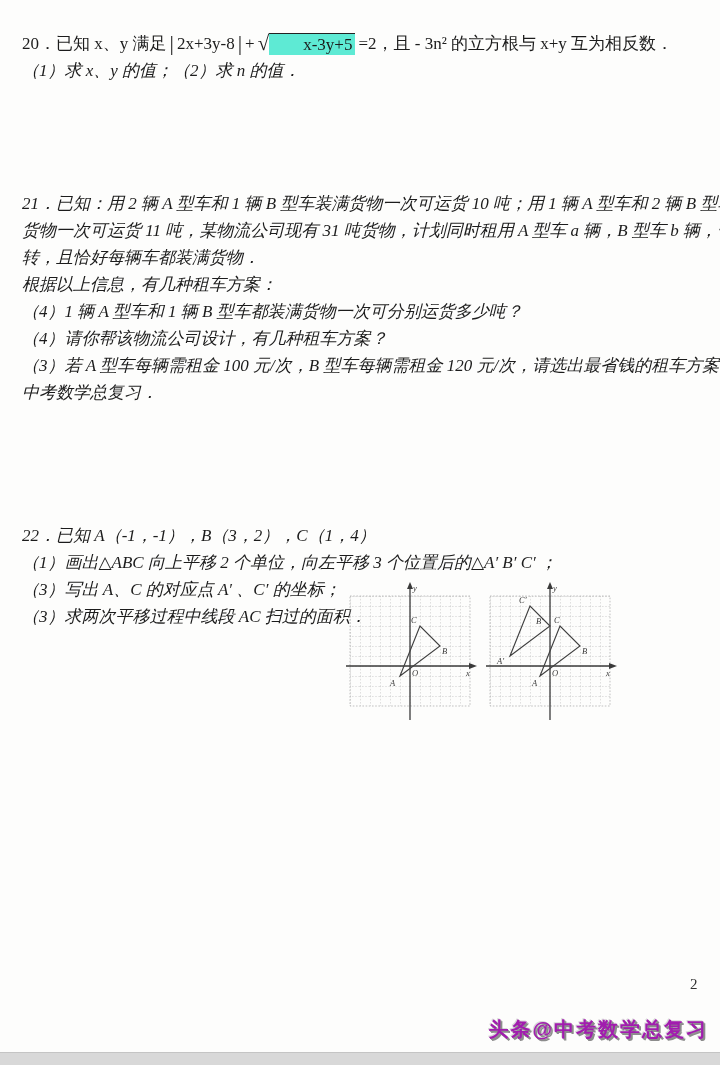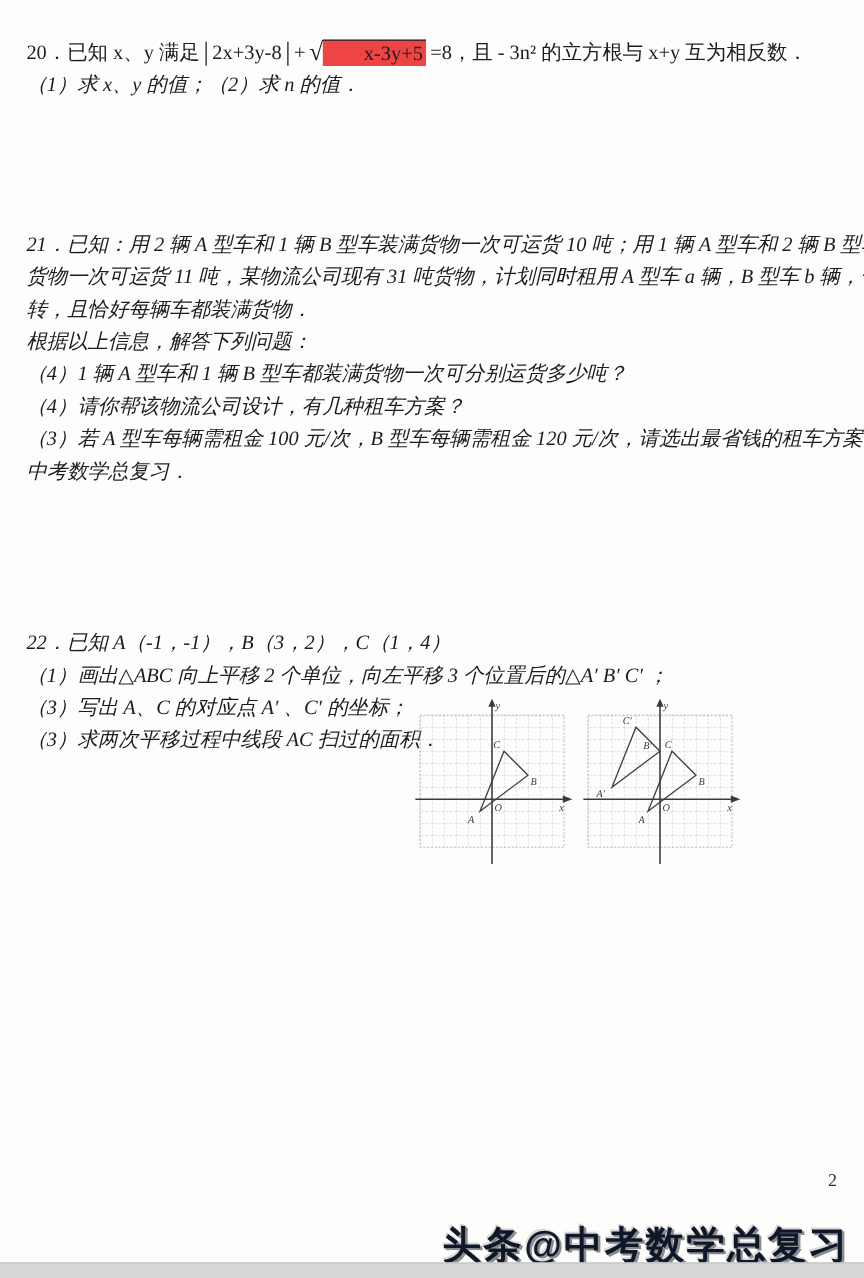--- a/index.html
+++ b/index.html
@@ -13,36 +13,36 @@
   .line { white-space:nowrap;font-style:italic; }
   .sec21 { margin-top:106px; }
   .sec22 { margin-top:116px; }
 
   
   .formula-line { display:flex; align-items:center; white-space:nowrap; }
   .abs-bar { font-size:22px; font-weight:400; padding:0 3px; line-height:22px; position:relative; top:-1px; }
   .sqrt-wrap { display:inline-flex; align-items:flex-start; margin:0 3px; }
   .sqrt-sign { font-size:21px; line-height:21px; position:relative; top:0px; }
   .radicand { border-top:1.7px solid #222; padding:0 3px 0 2px; line-height:21px; }
-  .hl { background:#ef4444;padding-left:34px; }
+  .hl { background:#5eead4;padding-left:34px; }
 
   
   .grids { position:absolute; left:346px; top:580px; display:flex; gap:8px; }
   .grid-svg text { font-family:"Liberation Serif","DejaVu Serif",serif; font-style:italic; font-size:8.5px; fill:#3a3a3a; }
   .grid-svg .axis { stroke:#3a3a3a; stroke-width:1.3; }
   .grid-svg .tri { fill:none; stroke:#3f3f3f; stroke-width:1.1; }
   .grid-svg .gborder { fill:none; stroke:#9a9a9a; stroke-width:0.6; stroke-dasharray:1.6 1.6; }
   .grid-svg .arrow { fill:#3a3a3a; }
 
   .page-number { position:absolute; left:690px; top:976px; font-size:15px; color:#333; }
   .watermark {
     position:absolute; right:12px; top:1016px;
     font-family:"Liberation Sans","DejaVu Sans",sans-serif;
-    font-size:32px; font-weight:bold; letter-spacing:2px;
-    color:#0f172a;
+    font-size:20px; font-weight:bold; letter-spacing:2px;
+    color:#a21caf;
     text-shadow:2px 2px 0 #8c8c8c, -1px -1px 0 #d8d8d8, 1px 1px 0 #9a9a9a;
   }
   .bottom-strip {
     position:absolute; left:0; bottom:0; width:100%; height:12px;
     background:#d8d8d8; border-top:1px solid #c4c4c4;
   }
 </style>
 </head>
 <body>
 
@@ -53,30 +53,30 @@
       <div class="formula-line">
         <span>20．已知 x、y 满足</span>
         <span class="abs-bar">|</span>
         <span>2x+3y-8</span>
         <span class="abs-bar">|</span>
         <span>+</span>
         <span class="sqrt-wrap">
             <span class="sqrt-sign">√</span>
             <span class="radicand hl">x-3y+5</span>
           </span>
-        <span>=8，且 - 3n² 的立方根与 x+y 互为相反数．</span>
+        <span>=2，且 - 3n² 的立方根与 x+y 互为相反数．</span>
       </div>
       <div class="line">（1）求 x、y 的值；（2）求 n 的值．</div>
     </div>
 
     <div class="sec21">
       <div class="line">21．已知：用 2 辆 A 型车和 1 辆 B 型车装满货物一次可运货 10 吨；用 1 辆 A 型车和 2 辆 B 型车装满</div>
       <div class="line">货物一次可运货 11 吨，某物流公司现有 31 吨货物，计划同时租用 A 型车 a 辆，B 型车 b 辆，一次运</div>
       <div class="line">转，且恰好每辆车都装满货物．</div>
-      <div class="line">根据以上信息，解答下列问题：</div>
+      <div class="line">根据以上信息，有几种租车方案：</div>
       <div class="line">（4）1 辆 A 型车和 1 辆 B 型车都装满货物一次可分别运货多少吨？</div>
       <div class="line">（4）请你帮该物流公司设计，有几种租车方案？</div>
       <div class="line">（3）若 A 型车每辆需租金 100 元/次，B 型车每辆需租金 120 元/次，请选出最省钱的租车方案，并求</div>
       <div class="line">中考数学总复习．</div>
     </div>
 
     <div class="sec22">
       <div class="line">22．已知 A（-1，-1），B（3，2），C（1，4）</div>
       <div class="line">（1）画出△ABC 向上平移 2 个单位，向左平移 3 个位置后的△A′ B′ C′ ；</div>
       <div class="line">（3）写出 A、C 的对应点 A′ 、C′ 的坐标；</div>

